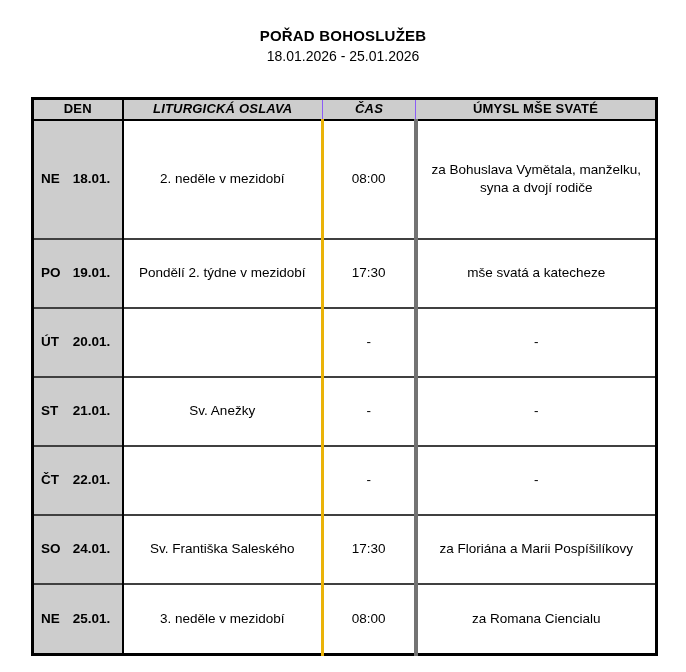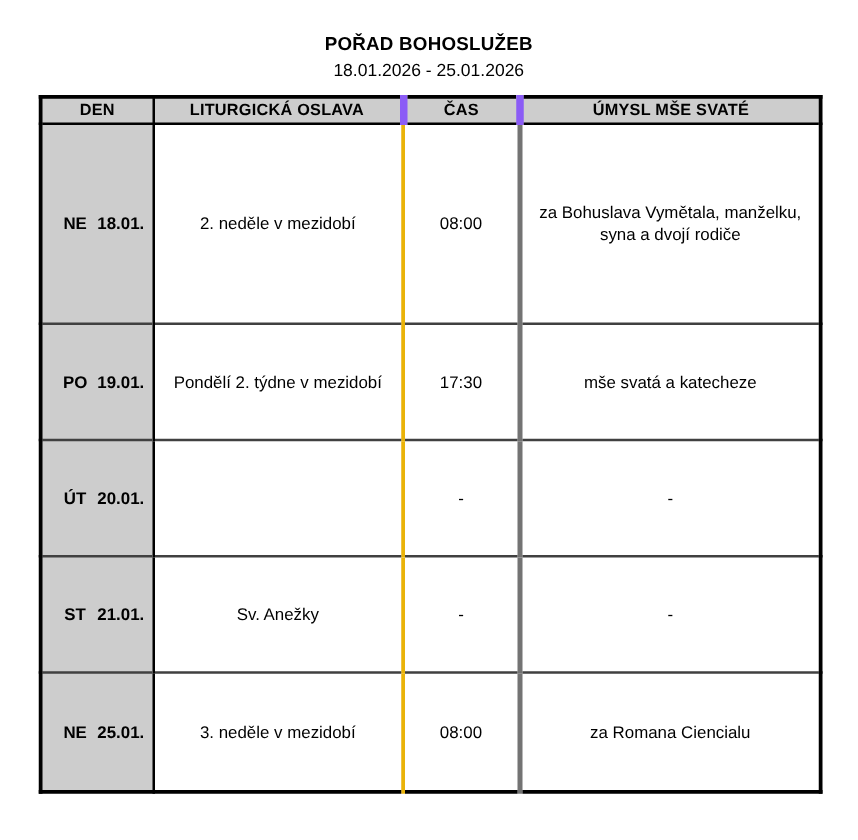--- a/index.html
+++ b/index.html
@@ -36,21 +36,21 @@
   }
   .title-dates {
     font-size: 14px;
     line-height: 21px;
     text-align: center;
   }
   
   table.schedule {
     position: absolute;
     left: 31px;
-    top: 76px;
+    top: 97px;
     width: 624px;
     height: 559px;
     border-collapse: collapse;
     table-layout: fixed;
     border: 3px solid #000000;
   }
   col.c-den   { width: 90px; }
   col.c-lit   { width: 200px; }
   col.c-cas   { width: 93px; }
   col.c-umysl { width: 241px; }
@@ -62,35 +62,35 @@
     font-size: 13px;
     font-weight: bold;
     text-align: center;
     vertical-align: middle;
     padding: 1px 0 2px 0;
     border-bottom: 2px solid #000000;
     letter-spacing: 0.2px;
   }
   th.h-den       { border-right: 2px solid #000000; }
   th.h-lit,
-  th.h-cas       { border-right: 6px solid #8b5cf6; }
+  th.h-cas       { border-right: 1px solid #8b5cf6; font-style: italic; }
 
   td {
     font-size: 13.5px;
     text-align: center;
     vertical-align: middle;
     border-top: 2px solid #404040;
     line-height: 18px;
   }
   tbody tr:first-child td { border-top: none; }
 
   td.day-cell {
     background: #cdcdcd;
     font-weight: bold;
-    text-align: center;
+    text-align: left;
     padding-left: 7px;
     border-right: 2px solid #000000;
     white-space: nowrap;
   }
   .day-abbr {
     display: inline-block;
     min-width: 28px;
   }
   td.celebration-cell {
     padding: 0 14px;
@@ -162,22 +162,40 @@
   <tr>
     <td class="day-cell">
       <span class="day-abbr">ST</span>
       <span class="day-date">21.01.</span>
     </td>
     <td class="celebration-cell">Sv. Anežky</td>
     <td class="time-cell">-</td>
     <td class="intention-cell">-</td>
   </tr>
 
-
-
+  <tr>
+    <td class="day-cell">
+      <span class="day-abbr">ČT</span>
+      <span class="day-date">22.01.</span>
+    </td>
+    <td class="celebration-cell"></td>
+    <td class="time-cell">-</td>
+    <td class="intention-cell">-</td>
+  </tr>
+
+
+  <tr>
+    <td class="day-cell">
+      <span class="day-abbr">SO</span>
+      <span class="day-date">24.01.</span>
+    </td>
+    <td class="celebration-cell">Sv. Františka Saleského</td>
+    <td class="time-cell">17:30</td>
+    <td class="intention-cell">za Floriána a Marii Pospíšilíkovy</td>
+  </tr>
 
   <tr>
     <td class="day-cell">
       <span class="day-abbr">NE</span>
       <span class="day-date">25.01.</span>
     </td>
     <td class="celebration-cell">3. neděle v mezidobí</td>
     <td class="time-cell">08:00</td>
     <td class="intention-cell">za Romana Ciencialu</td>
   </tr>

